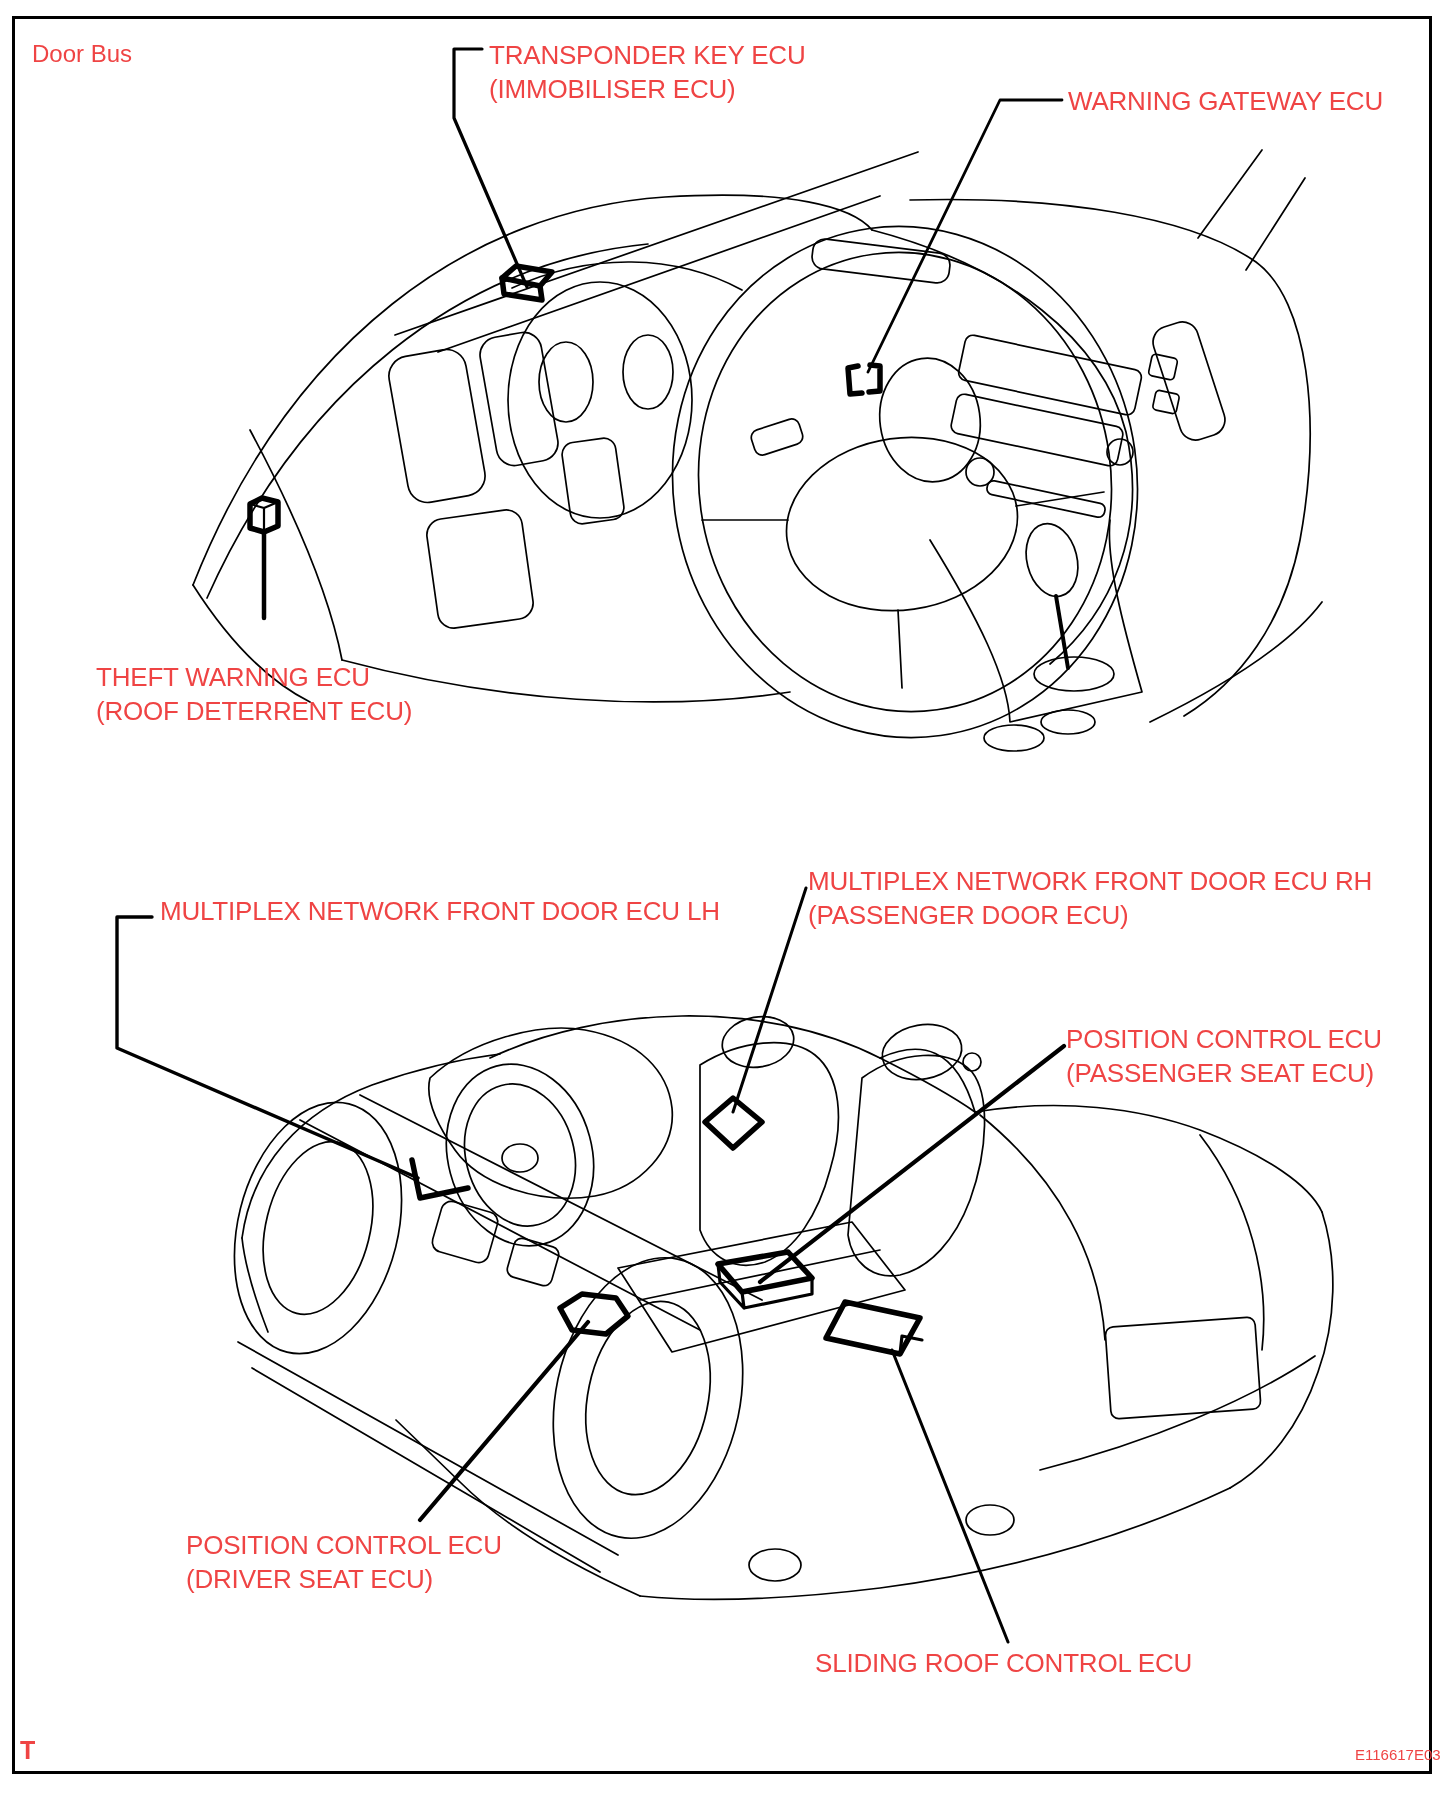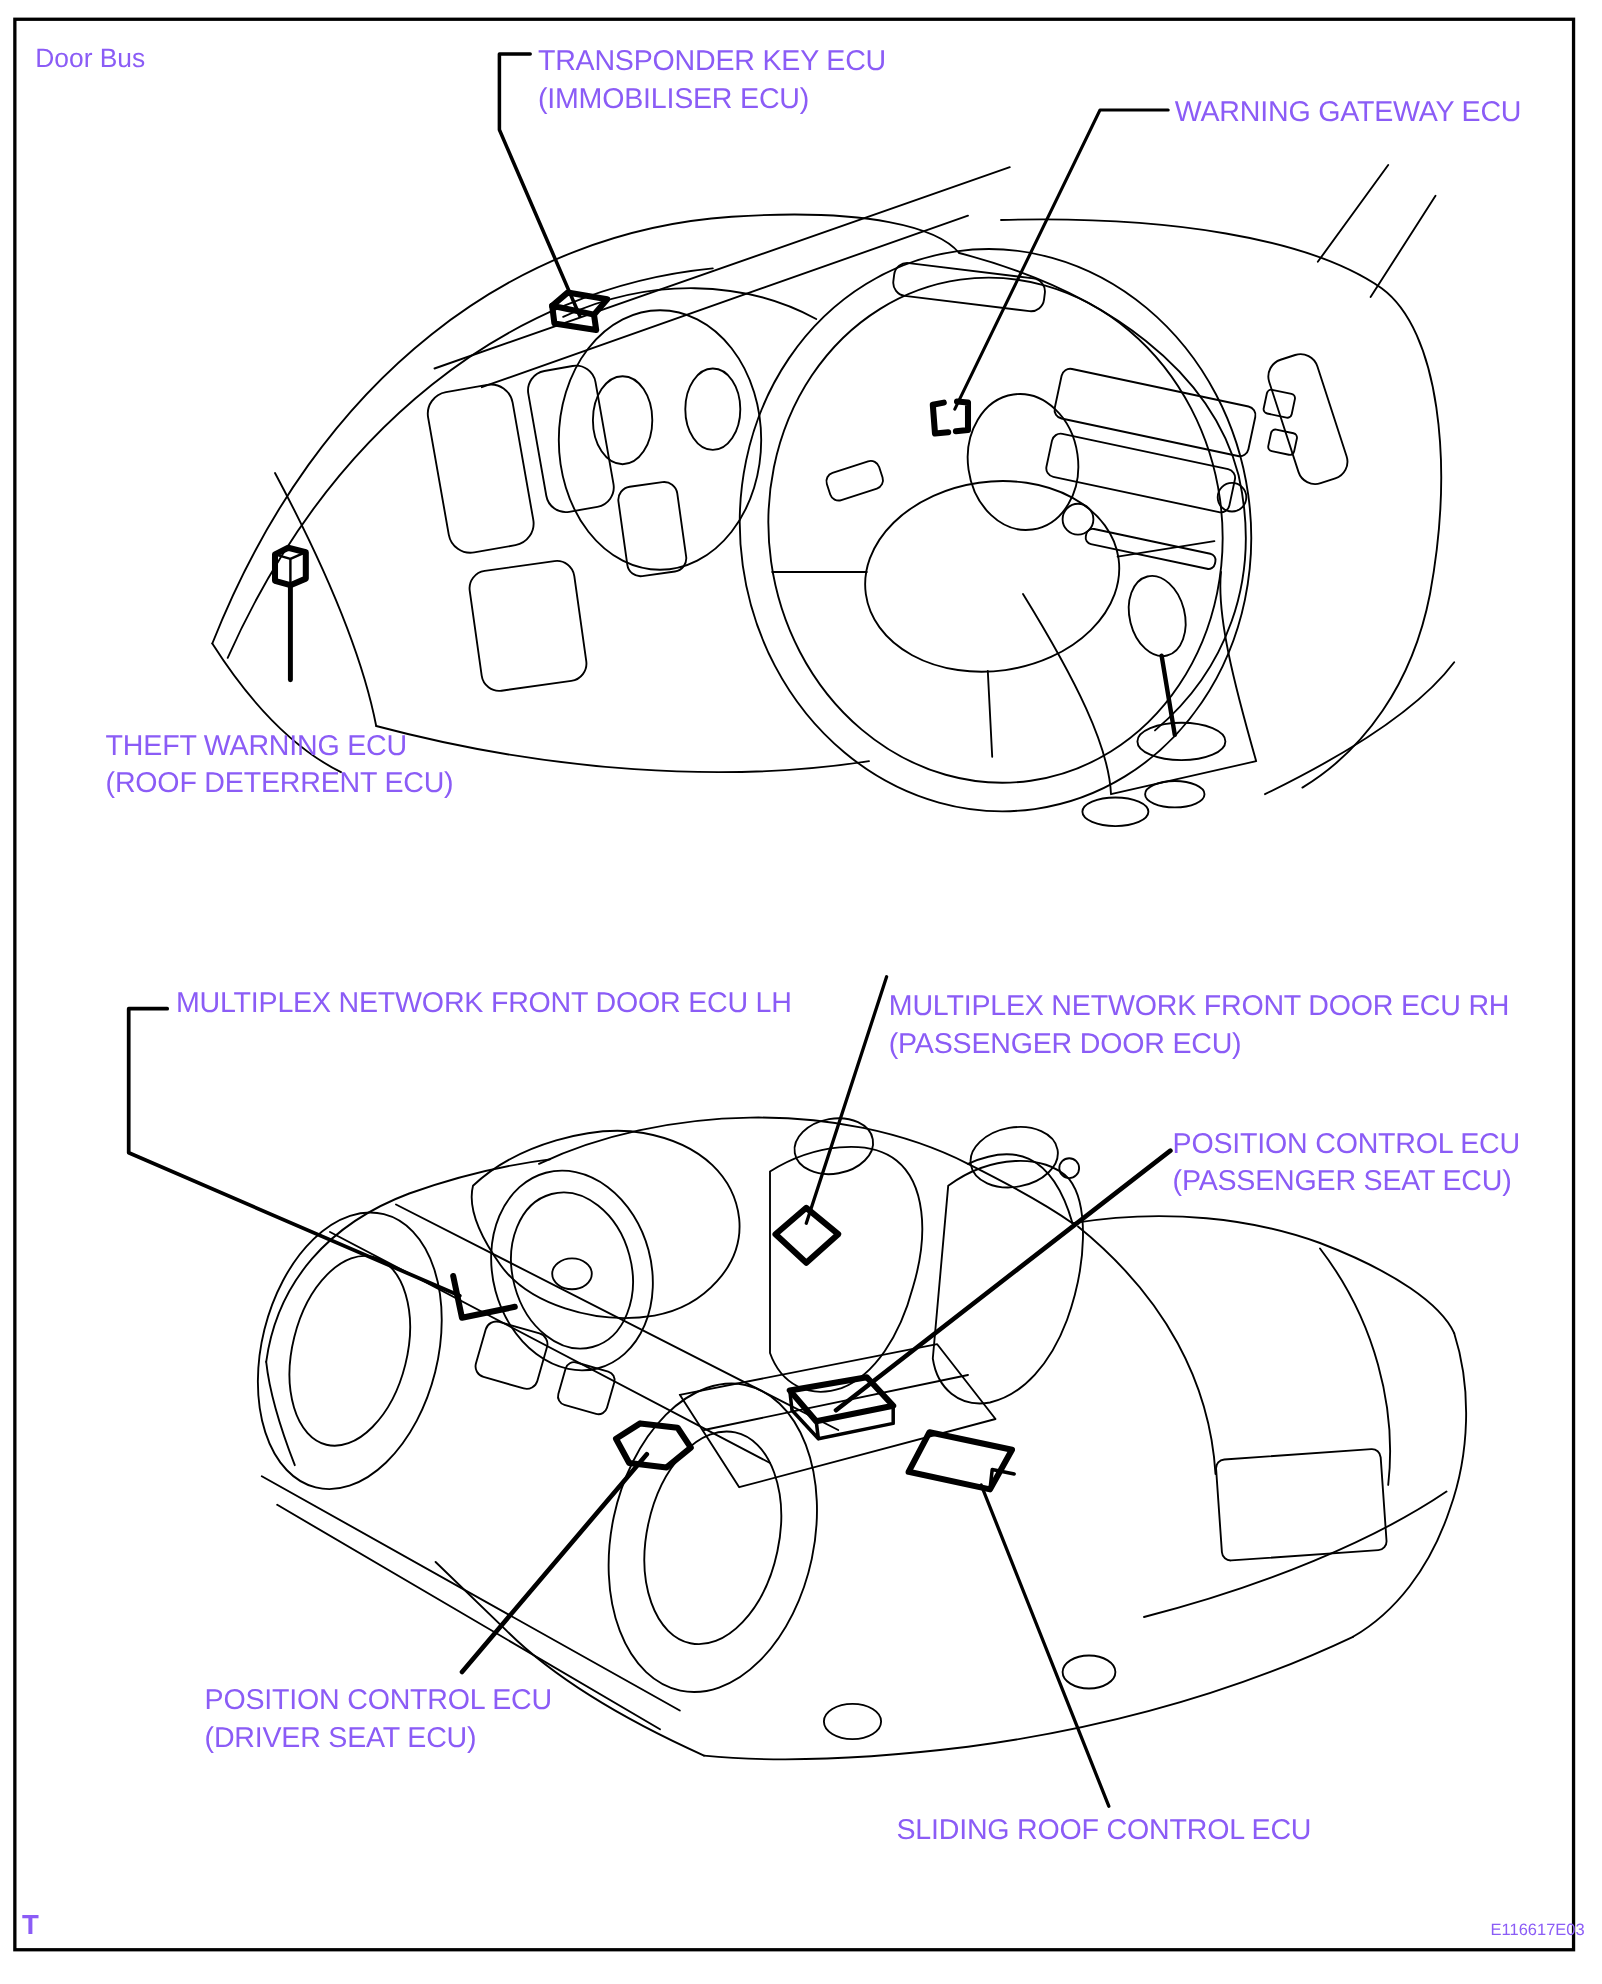--- a/index.html
+++ b/index.html
@@ -1,21 +1,21 @@
 <!DOCTYPE html>
 <html><head>
 <meta charset="utf-8">
 <style>
   html,body{margin:0;padding:0;background:#ffffff;}
   .stage{
     position:relative;
     width:1456px;height:1804px;
     background:#ffffff;
     font-family:"Liberation Sans", sans-serif;
-    color:#8b5cf6;
+    color:#ef4444;
     overflow:hidden;
   }
   .frame{
     position:absolute;left:12px;top:16px;
     width:1420px;height:1758px;
     border:3px solid #000;
     box-sizing:border-box;
   }
   .canvas{position:absolute;left:0;top:0;}
   .lbl{
@@ -199,21 +199,21 @@
 
   <div class="lbl" style="left:96px;top:624px;margin-top:36px;">
     <span>THEFT WARNING ECU</span>
     <span>(ROOF DETERRENT ECU)</span>
   </div>
 
   <div class="lbl" style="left:160px;top:894px;">
     <span>MULTIPLEX NETWORK FRONT DOOR ECU LH</span>
   </div>
 
-  <div class="lbl" style="left:808px;top:864px;margin-top:33px;">
+  <div class="lbl" style="left:808px;top:864px;">
     <span>MULTIPLEX NETWORK FRONT DOOR ECU RH</span>
     <span>(PASSENGER DOOR ECU)</span>
   </div>
 
   <div class="lbl" style="left:1066px;top:1022px;">
     <span>POSITION CONTROL ECU</span>
     <span>(PASSENGER SEAT ECU)</span>
   </div>
 
   <div class="lbl" style="left:186px;top:1528px;">

